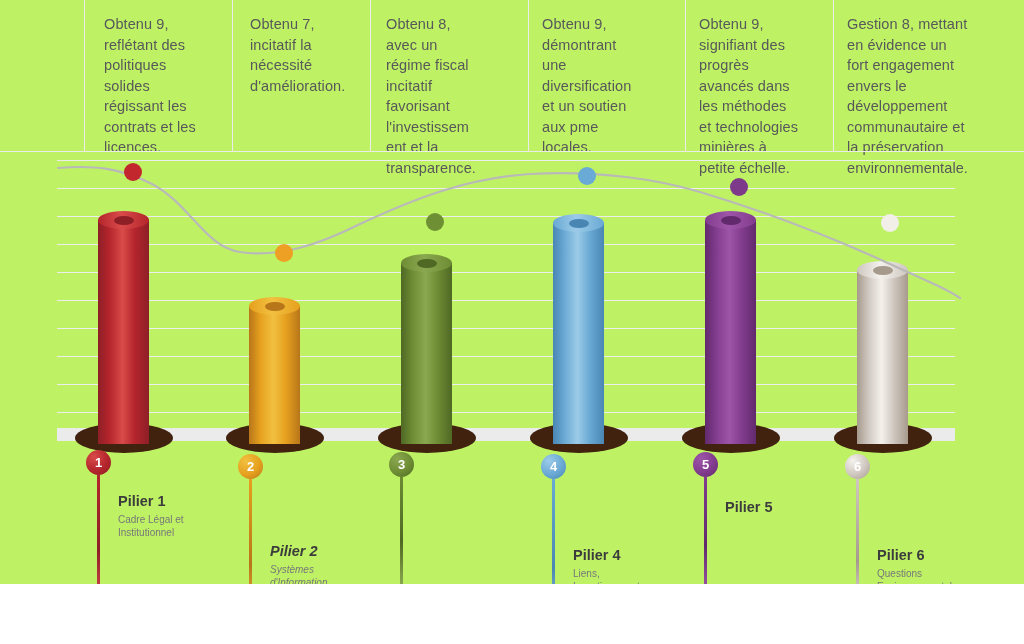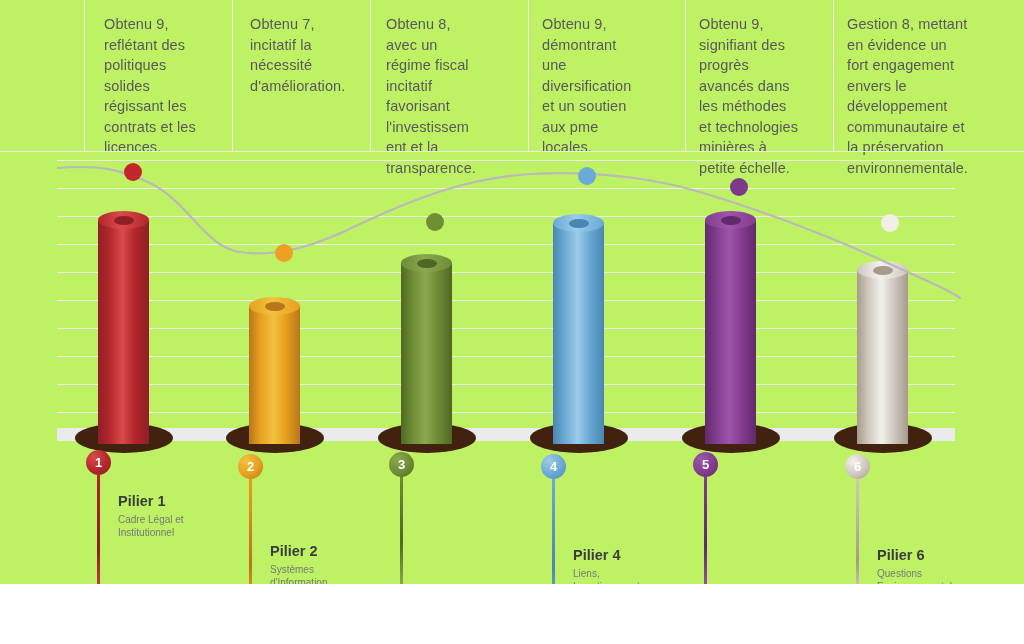--- a/index.html
+++ b/index.html
@@ -308,21 +308,21 @@
       <div class="pin-text" style="top:42px;">
         <div class="pin-title">Pilier 1</div>
         <div class="pin-sub">Cadre Légal et
 Institutionnel</div>
       </div>
     </div>
 
     <div class="pin" style="left:238px; top:14px;">
       <div class="pin-badge" style="background: radial-gradient(circle at 32% 28%, rgb(242, 192, 64) 0%, rgb(230, 160, 30) 55%, rgb(184, 118, 26) 100%);">2</div>
       <div class="pin-stem" style="height: 143px; background: linear-gradient(rgb(230, 160, 30) 0%, rgb(184, 118, 26) 60%, rgb(242, 192, 64) 100%);"></div>
-      <div class="pin-text" style="top:88px;">
+      <div class="pin-text" style="top:88px;font-style:italic;">
         <div class="pin-title">Pilier 2</div>
         <div class="pin-sub">Systèmes
 d'Information
 Fiscalité</div>
       </div>
     </div>
 
     <div class="pin" style="left:389px; top:12px;">
       <div class="pin-badge" style="background: radial-gradient(circle at 32% 28%, rgb(138, 168, 79) 0%, rgb(109, 140, 52) 55%, rgb(79, 104, 36) 100%);">3</div>
       <div class="pin-stem" style="height: 108px; background: linear-gradient(rgb(109, 140, 52) 0%, rgb(79, 104, 36) 60%, rgb(138, 168, 79) 100%);"></div>
@@ -338,20 +338,21 @@
         <div class="pin-sub">Liens,
 Investissements
 et Diversification</div>
       </div>
     </div>
 
     <div class="pin" style="left:693px; top:12px;">
       <div class="pin-badge" style="background: radial-gradient(circle at 32% 28%, rgb(158, 85, 169) 0%, rgb(130, 60, 142) 55%, rgb(97, 42, 108) 100%);">5</div>
       <div class="pin-stem" style="height: 115px; background: linear-gradient(rgb(130, 60, 142) 0%, rgb(97, 42, 108) 60%, rgb(158, 85, 169) 100%);"></div>
       <div class="pin-text" style="top:46px;">
+        <div class="pin-title">Pilier 5</div>
       </div>
     </div>
 
     <div class="pin" style="left:845px; top:14px;">
       <div class="pin-badge" style="background: radial-gradient(circle at 32% 28%, rgb(244, 241, 236) 0%, rgb(207, 199, 192) 55%, rgb(166, 154, 140) 100%);">6</div>
       <div class="pin-stem" style="height: 138px; background: linear-gradient(rgb(207, 199, 192) 0%, rgb(166, 154, 140) 60%, rgb(244, 241, 236) 100%);"></div>
       <div class="pin-text" style="top:92px;">
         <div class="pin-title">Pilier 6</div>
         <div class="pin-sub">Questions
 Environnementales

